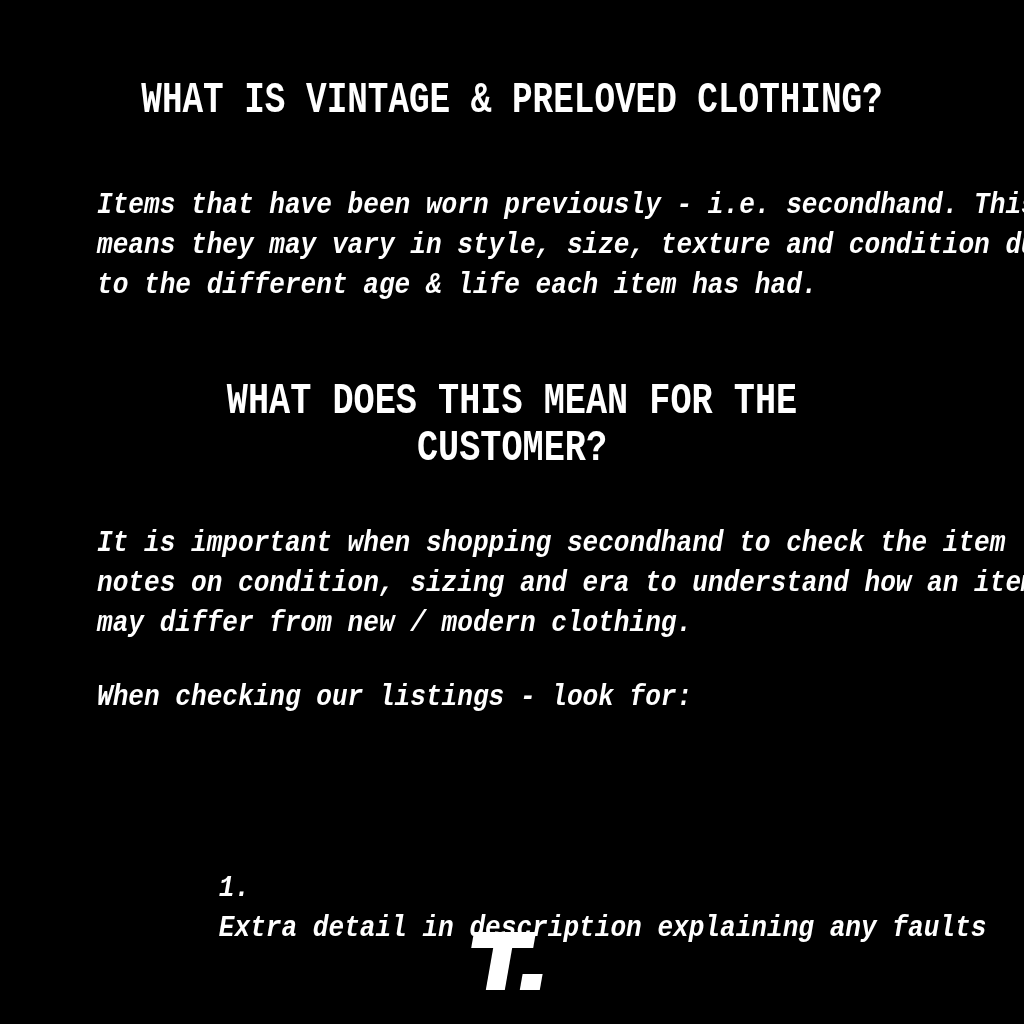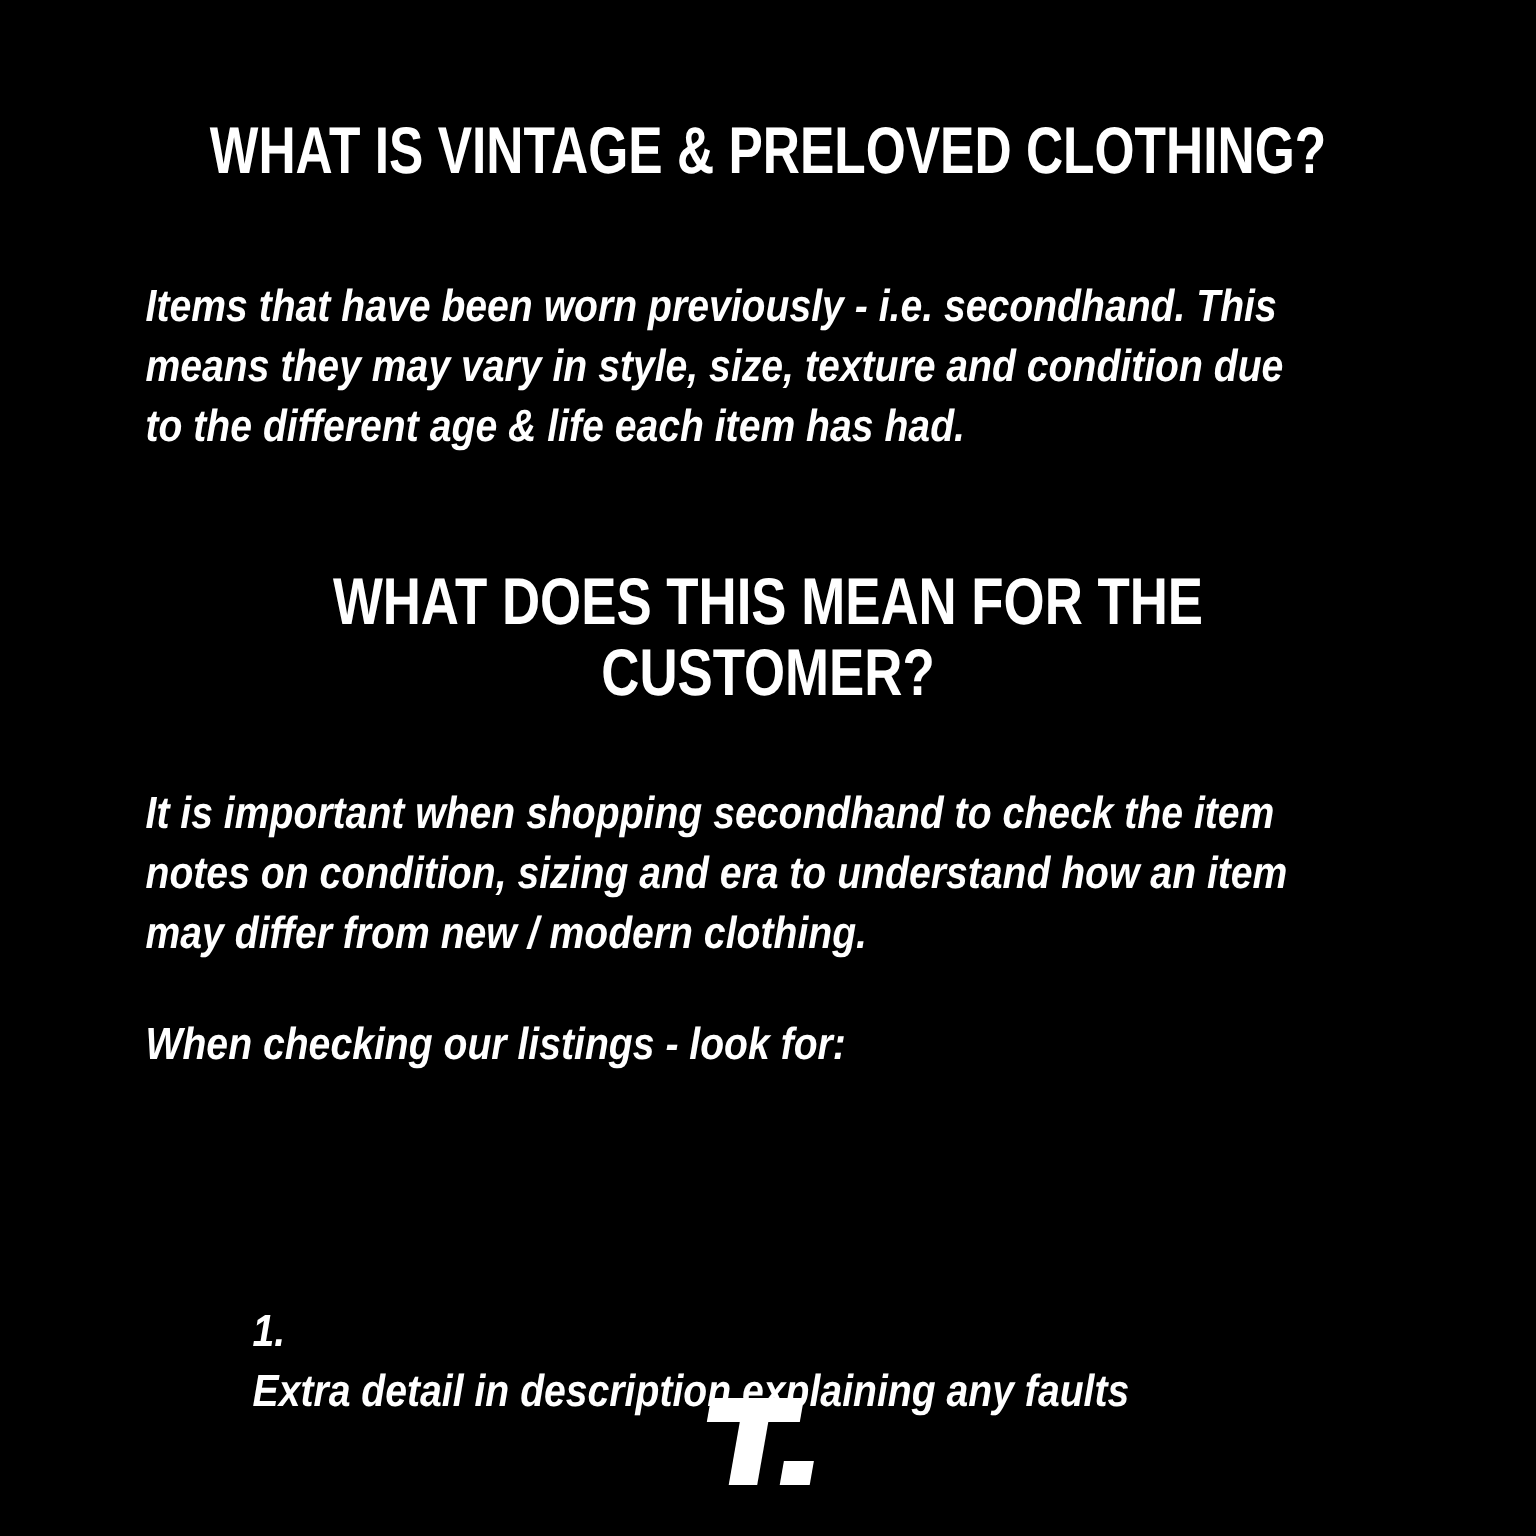--- a/index.html
+++ b/index.html
@@ -6,21 +6,21 @@
     margin: 0;
     padding: 0;
     background: #000000;
   }
   .canvas {
     position: relative;
     width: 1024px;
     height: 1024px;
     background: var(--bg, #000000);
     color: var(--fg, #ffffff);
-    font-family: Liberation Sans, sans-serif;
+    font-family: Liberation Mono, monospace;
     overflow: hidden;
   }
   .heading {
     position: absolute;
     left: 0;
     width: 1024px;
     margin: 0;
     text-align: center;
     font-weight: 900;
     font-size: 44px;

